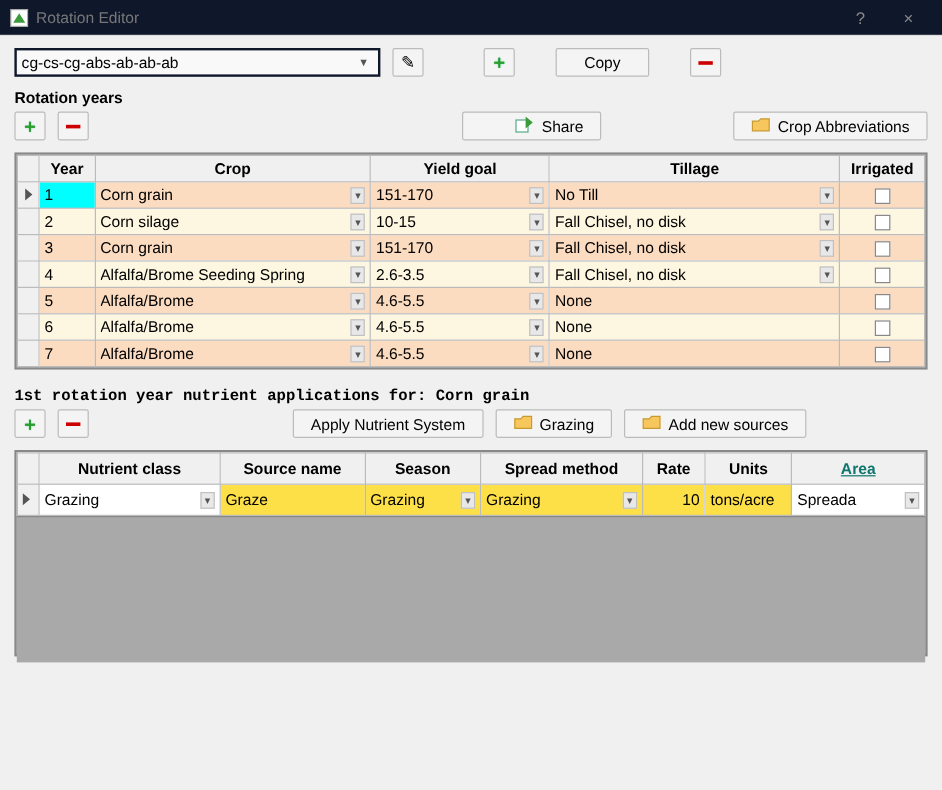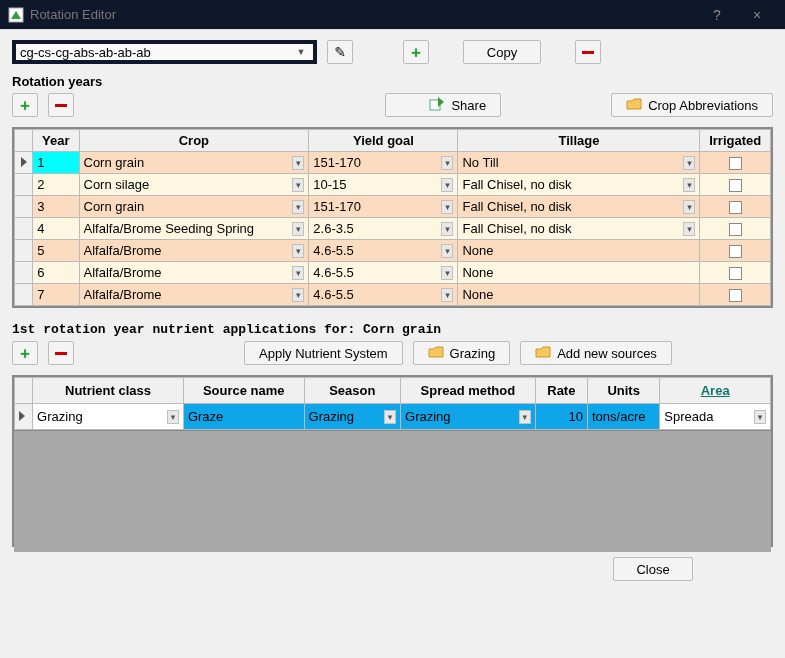--- a/index.html
+++ b/index.html
@@ -44,21 +44,21 @@
     margin: 4px 0 4px 0;
   }
   .row {
     display: flex;
     align-items: center;
     gap: 10px;
     margin-bottom: 10px;
   }
   .combo {
     height: 24px;
-    border: 4px solid #0f172a;
+    border: 2px solid #0f172a;
     background: #f9f9f9;
     display: flex;
     align-items: center;
     padding: 0 4px;
     position: relative;
   }
   .combo .combo-text { flex: 1; overflow: hidden; white-space: nowrap; }
   .combo .combo-arrow {
     width: 16px;
     text-align: center;
@@ -202,21 +202,21 @@
   }
   .c2-rowhdr { width:18px; background:#f0f0f0;}
   .c2-class { width:150px; }
   .c2-src { width:120px; }
   .c2-season { width:96px; }
   .c2-spread { width:134px; }
   .c2-rate { width:52px; }
   .c2-units { width:72px; }
   .c2-area { width:110px; }
   th.link { color:#0f766e; text-decoration:underline; cursor:pointer; }
-  .r-orange { background:#0ea5e9; }
+  .r-orange { background:#fde047; }
   .r-right { text-align:right; }
   .grid2gray { background:#a9a9a9; height: calc(100% - 46px); border-top:1px solid #888;}
 
   .footer {
     margin-top: 10px;
     display:flex;
     justify-content:flex-end;
     padding-right:80px;
   }
 </style>
@@ -554,19 +554,14 @@
                 <span class="val">Spreada</span>
                 <span class="dd">▾</span>
               </div>
             </td>
           </tr>
         </tbody>
     </table>
     <div class="grid2gray"></div>
   </div>
 
-  <div class="footer">
-    <div class="btn" style="width:80px;justify-content:center">
-      <span>Close</span>
-    </div>
-  </div>
 
 </div>
 
 </body></html>

